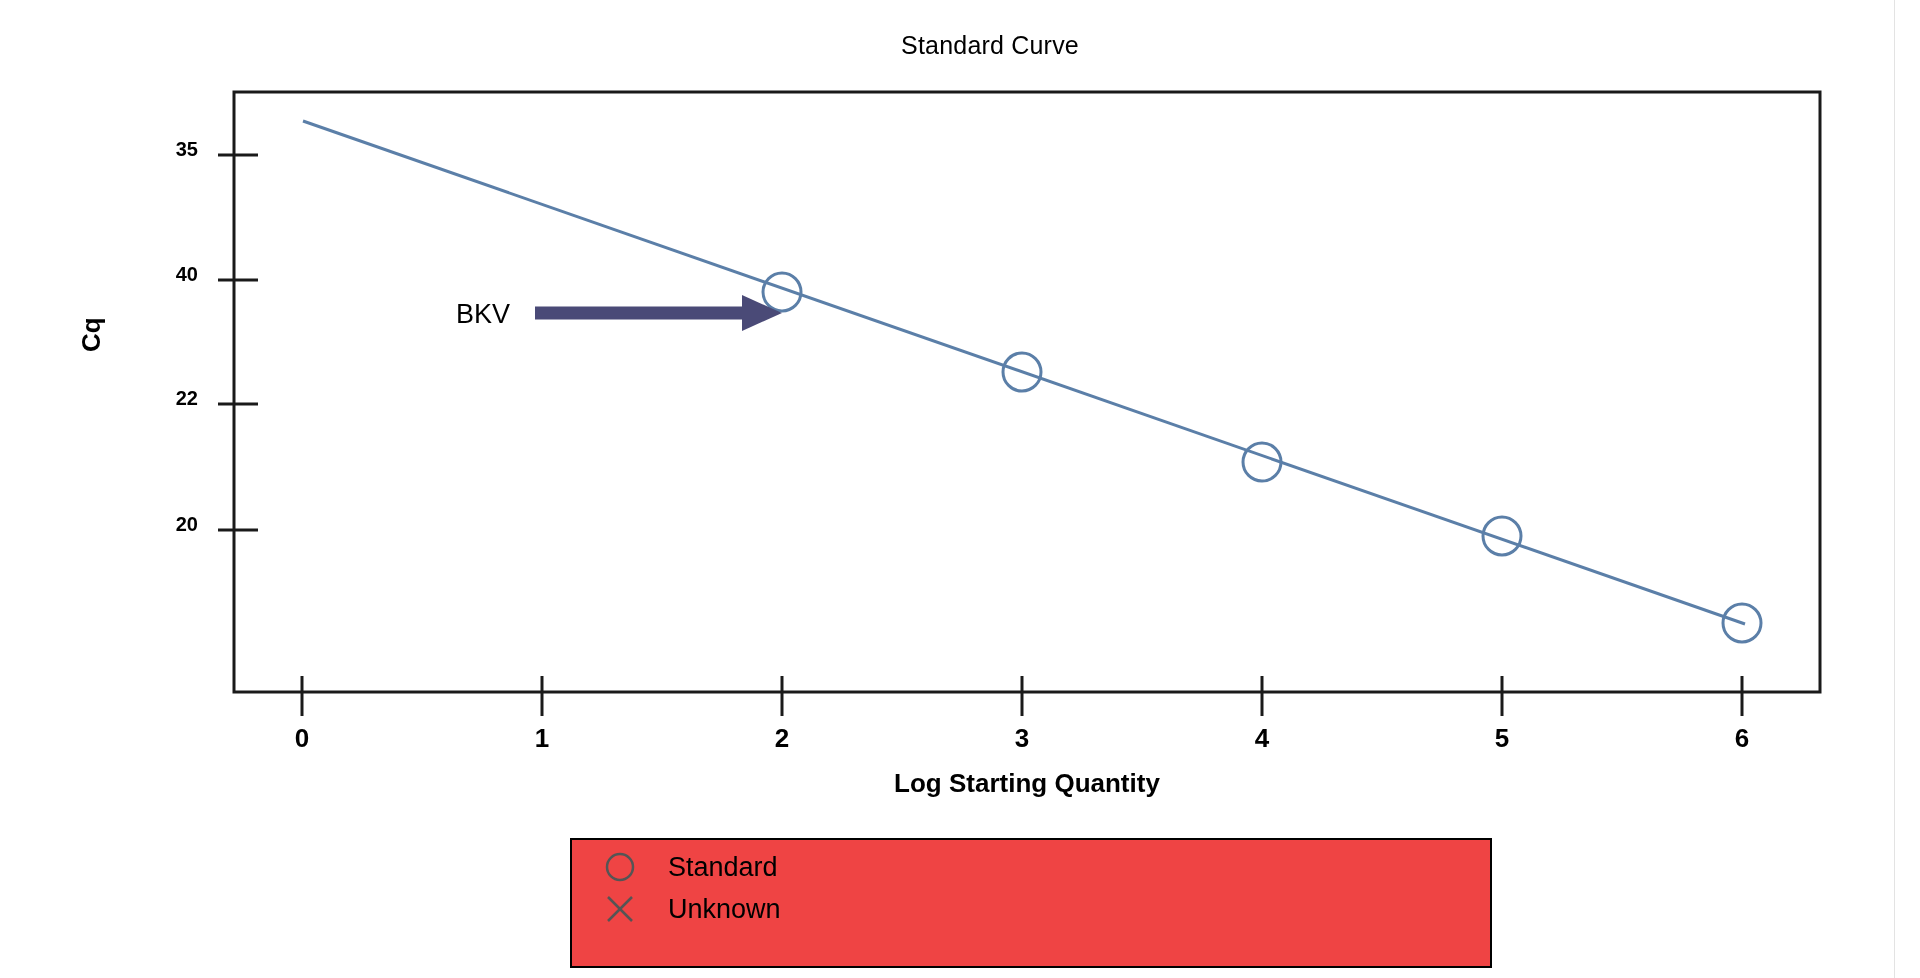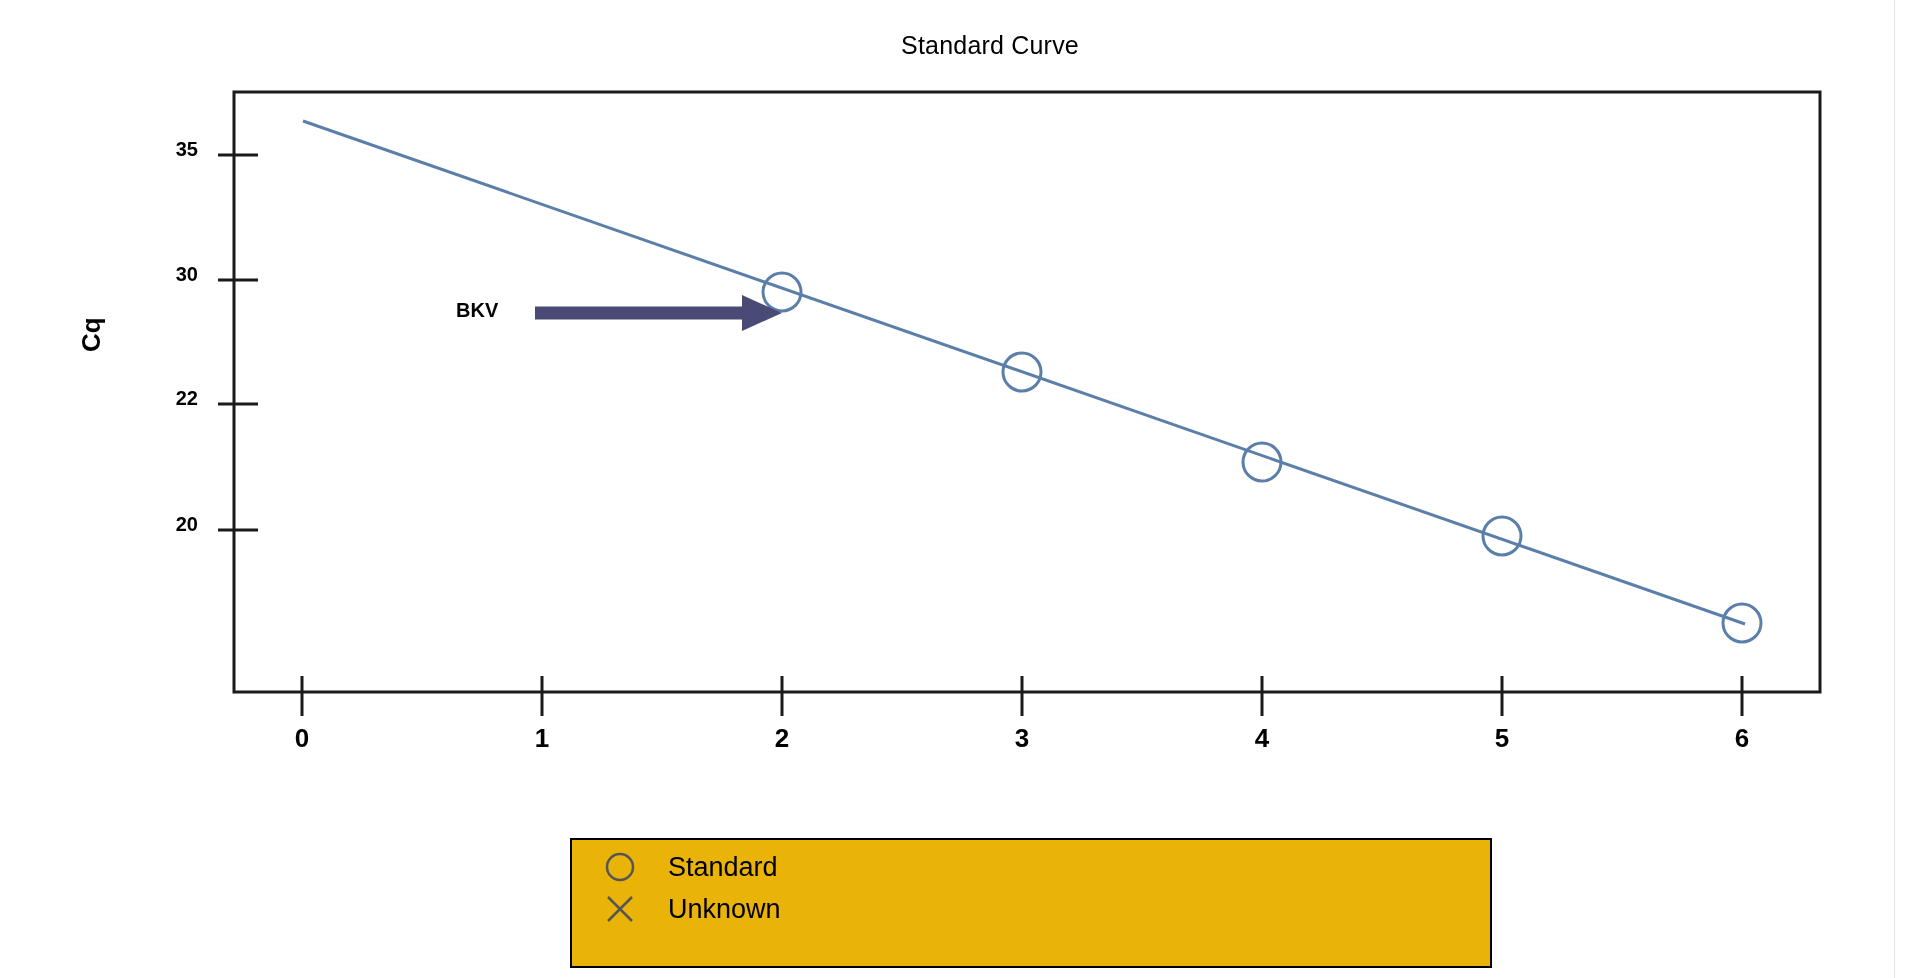--- a/index.html
+++ b/index.html
@@ -99,34 +99,34 @@
     position: absolute;
     width: 60px;
     text-align: center;
     font-size: 26px;
     font-weight: bold;
     color: #000000;
   }
 
   .annot-label {
     position: absolute;
-    font-size: 20px;
-    font-weight: bold;
+    font-size: 27px;
+    font-weight: normal;
     color: #000000;
     white-space: nowrap;
   }
 
   .legend-box {
     position: absolute;
     left: 570px;
     top: 838px;
     width: 922px;
     height: 130px;
     border: 2px solid #000000;
-    background: #eab308;
+    background: #ef4444;
     box-sizing: border-box;
   }
   .legend-row {
     position: absolute;
     left: 0;
     height: 42px;
     width: 100%;
     display: flex;
     align-items: center;
   }
@@ -195,32 +195,33 @@
 
       <g>
         <line x1="535" y1="313" x2="742" y2="313" stroke="#4A4A77" stroke-width="13"></line>
         <polygon points="742,295 782,313 742,331" fill="#4A4A77"></polygon>
       </g>
     </svg>
 
     <div class="y-axis-title">Cq</div>
 
     <div class="tick-label-y" style="left:128px; top:138px;">35</div>
-    <div class="tick-label-y" style="left:128px; top:263px;">30</div>
+    <div class="tick-label-y" style="left:128px; top:263px;">40</div>
     <div class="tick-label-y" style="left:128px; top:387px;">22</div>
     <div class="tick-label-y" style="left:128px; top:513px;text-align:right;">20</div>
 
     <div class="tick-label-x" style="left:272px;  top:723px;">0</div>
     <div class="tick-label-x" style="left:512px;  top:723px;">1</div>
     <div class="tick-label-x" style="left:752px;  top:723px;">2</div>
     <div class="tick-label-x" style="left:992px;  top:723px;">3</div>
     <div class="tick-label-x" style="left:1232px; top:723px;">4</div>
     <div class="tick-label-x" style="left:1472px; top:723px;">5</div>
     <div class="tick-label-x" style="left:1712px; top:723px;">6</div>
 
+    <div class="x-axis-title">Log Starting Quantity</div>
 
     <div class="annot-label" style="left:456px; top:299px;">BKV</div>
   </div>
 
   <div class="legend-box">
 
     <div class="legend-row r1">
       <div class="legend-marker">
         <svg width="34" height="34" viewBox="0 0 34 34">
             <circle cx="17" cy="17" r="13" fill="none" stroke="#555555" stroke-width="2.5"></circle>

